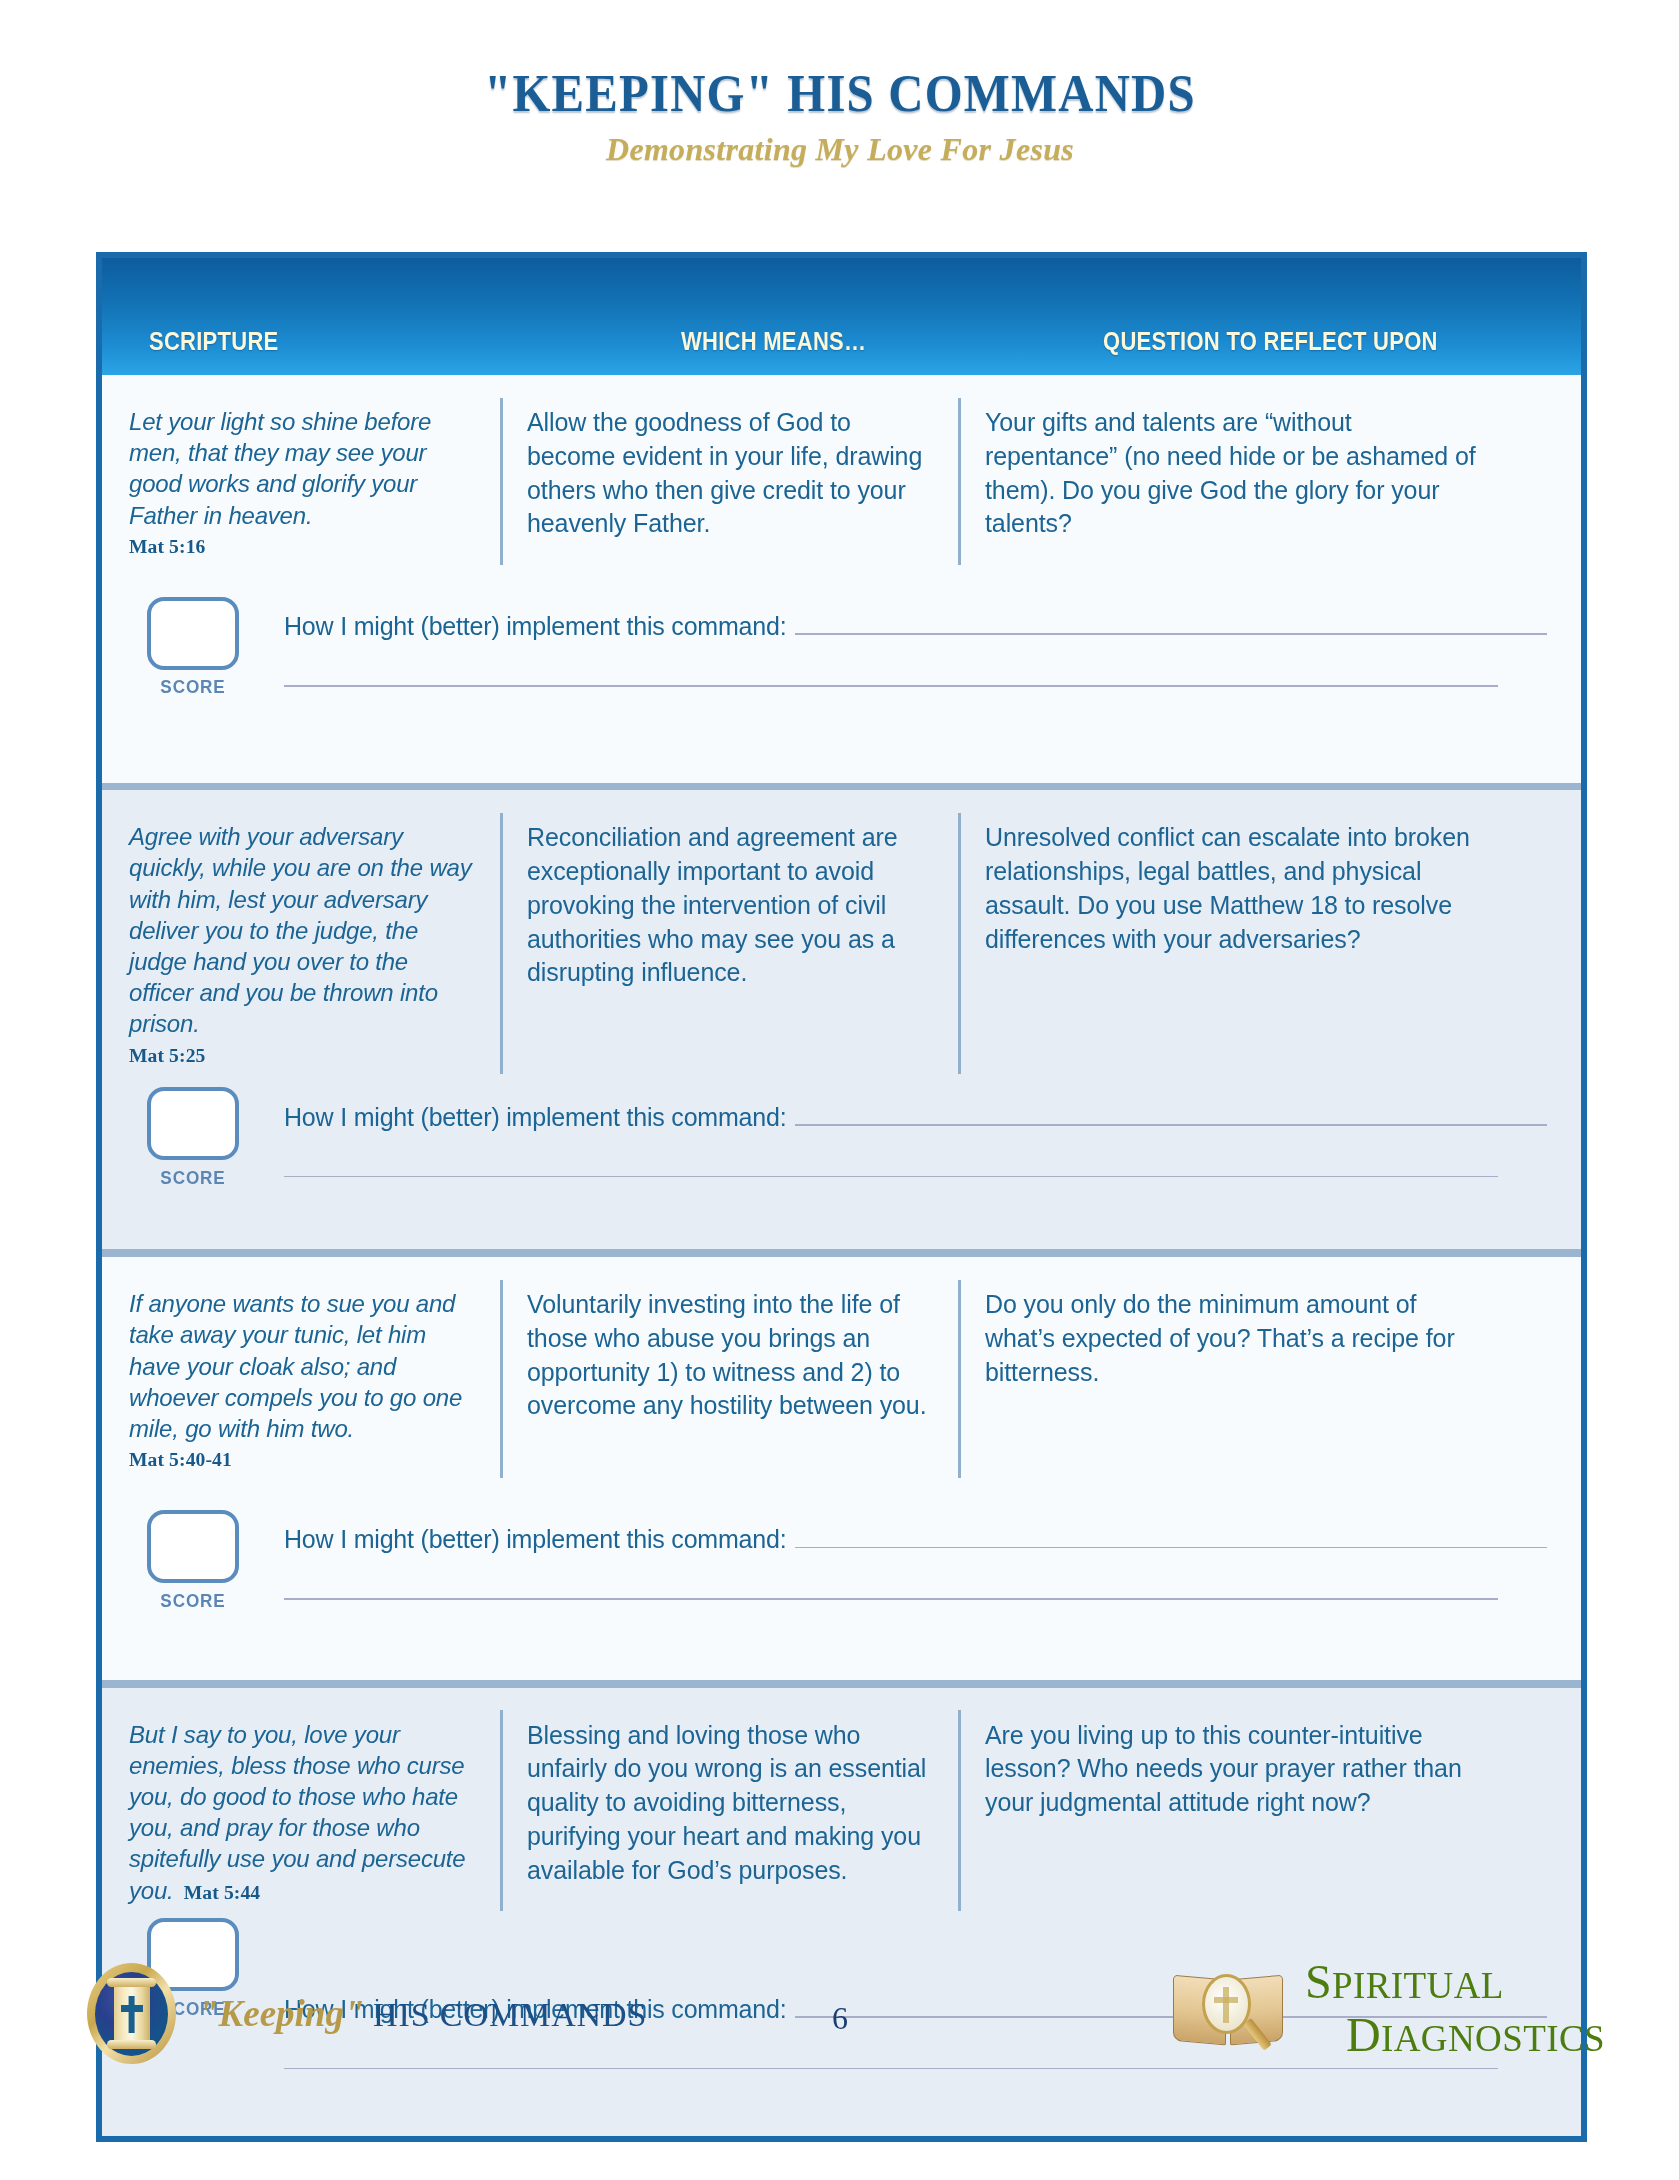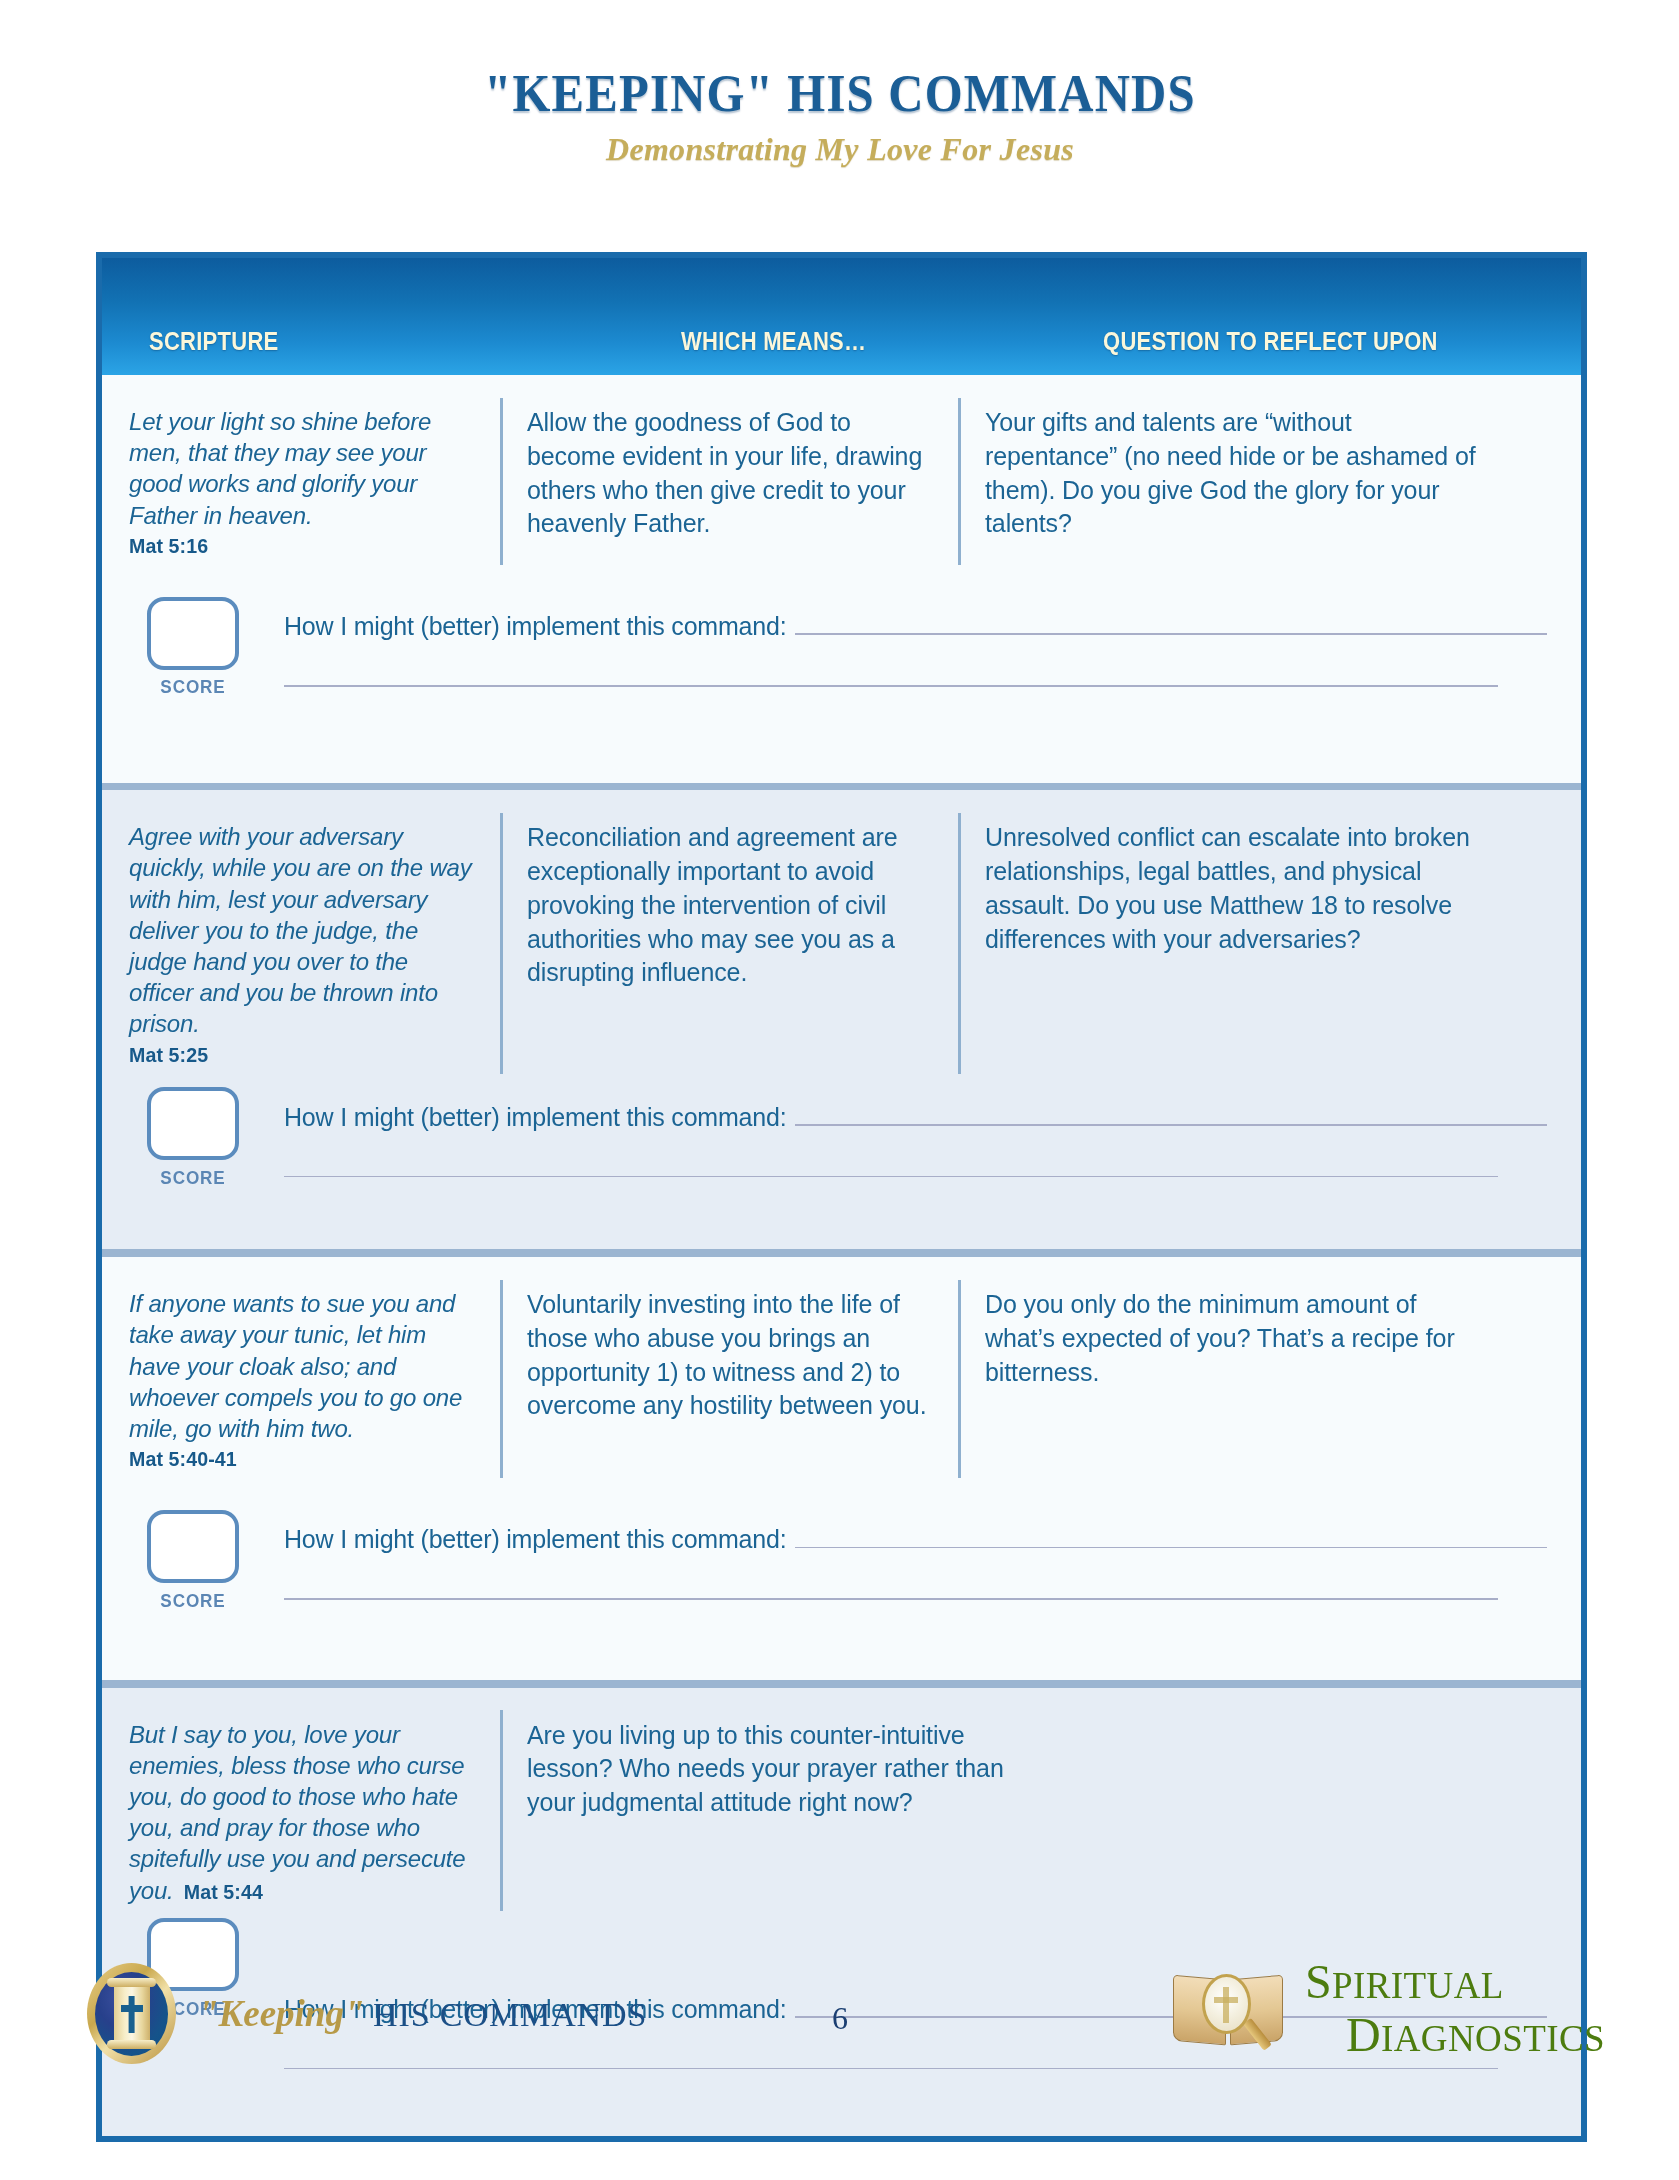--- a/index.html
+++ b/index.html
@@ -106,20 +106,21 @@
     line-height: 1.30;
     color: #1b6494;
     letter-spacing: -0.2px;
   }
   .scripture .ref {
     font-style: normal;
     font-weight: bold;
     font-size: 19.6px;
     color: #17598a;
     letter-spacing: 0.1px;
+    font-family: Liberation Serif, serif;
   }
   .ref.block { display: block; margin-top: 3.4px; }
   .ref.inline { margin-left: 10.2px; }
 
   .meaning, .question {
     font-size: 25px;
     line-height: 1.35;
     color: #1b6494;
     letter-spacing: -0.1px;
   }
@@ -445,20 +446,23 @@
   </div>
 
   <div class="row-sep"></div>
 
   <div class="row tint">
     <div class="cols">
       <div class="col col-1">
         <div class="scripture">
           <span>But I say to you, love your enemies, bless those who curse you, do good to those who hate you, and pray for those who spitefully use you and persecute you.</span><span class="ref inline">Mat 5:44</span>
         </div>
+      </div>
+      <div class="col col-2">
+        <div class="meaning">Blessing and loving those who unfairly do you wrong is an essential quality to avoiding bitterness, purifying your heart and making you available for God’s purposes.</div>
       </div>
       <div class="col col-3">
         <div class="question">Are you living up to this counter-intuitive lesson?  Who needs your prayer rather than your judgmental attitude right now?</div>
       </div>
     </div>
     <div class="bottom-area" style="height:218px; margin-top:12px;">
       <div class="score-wrap" style="top:0;">
         <div class="score-box"></div>
         <div class="score-label">SCORE</div>
       </div>

